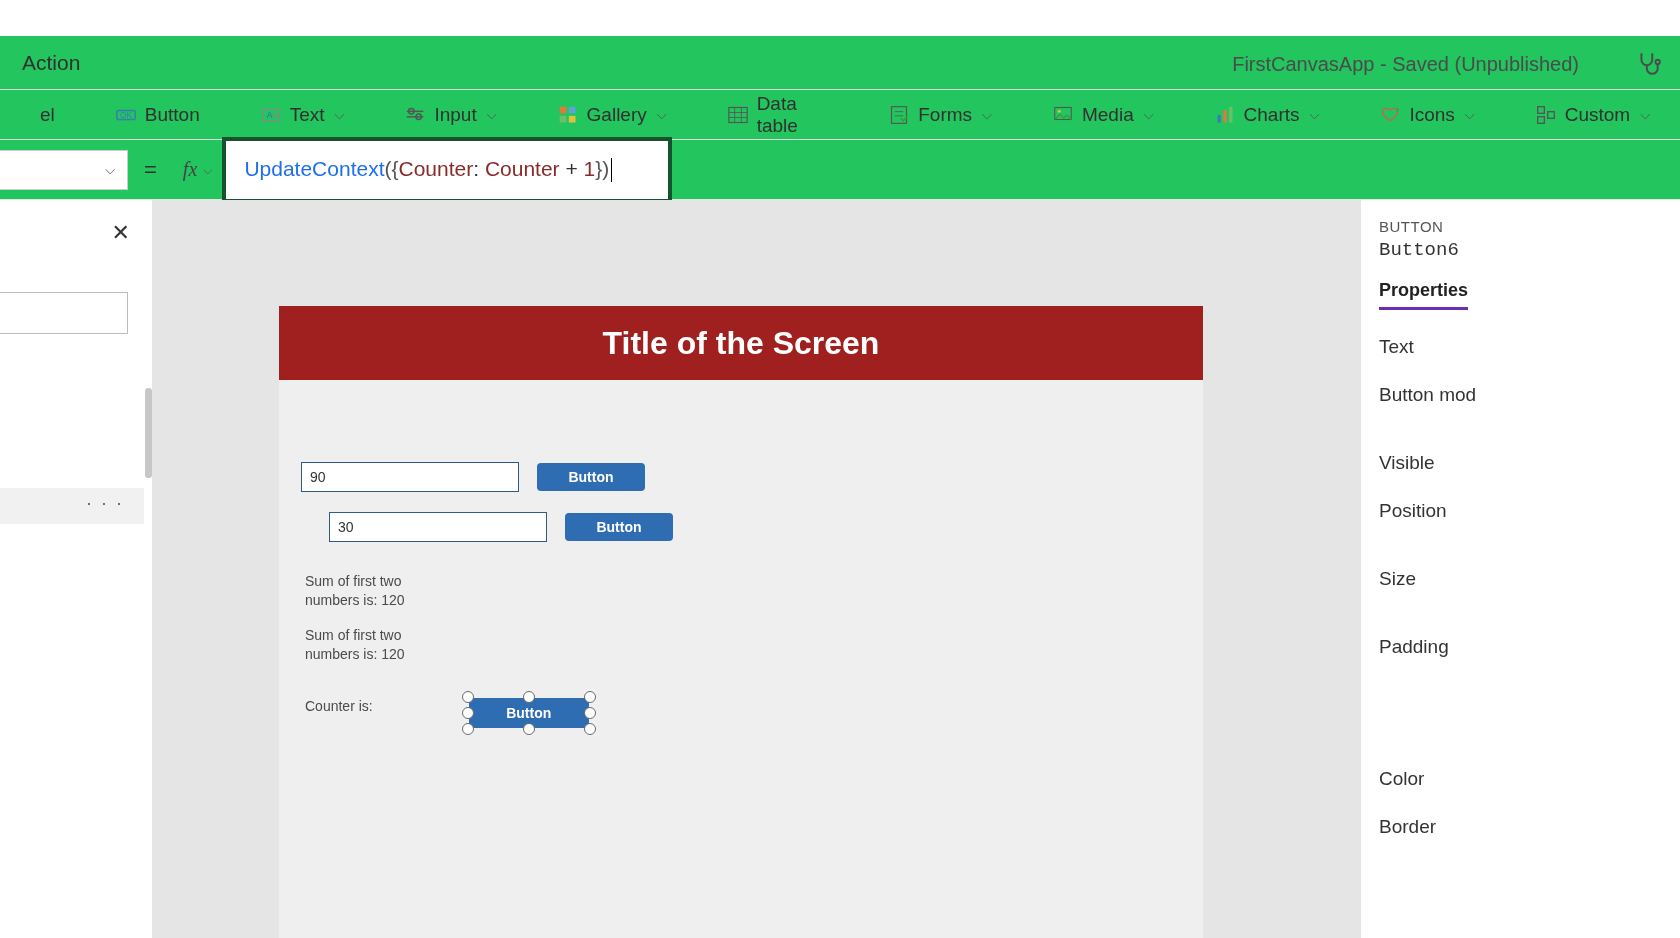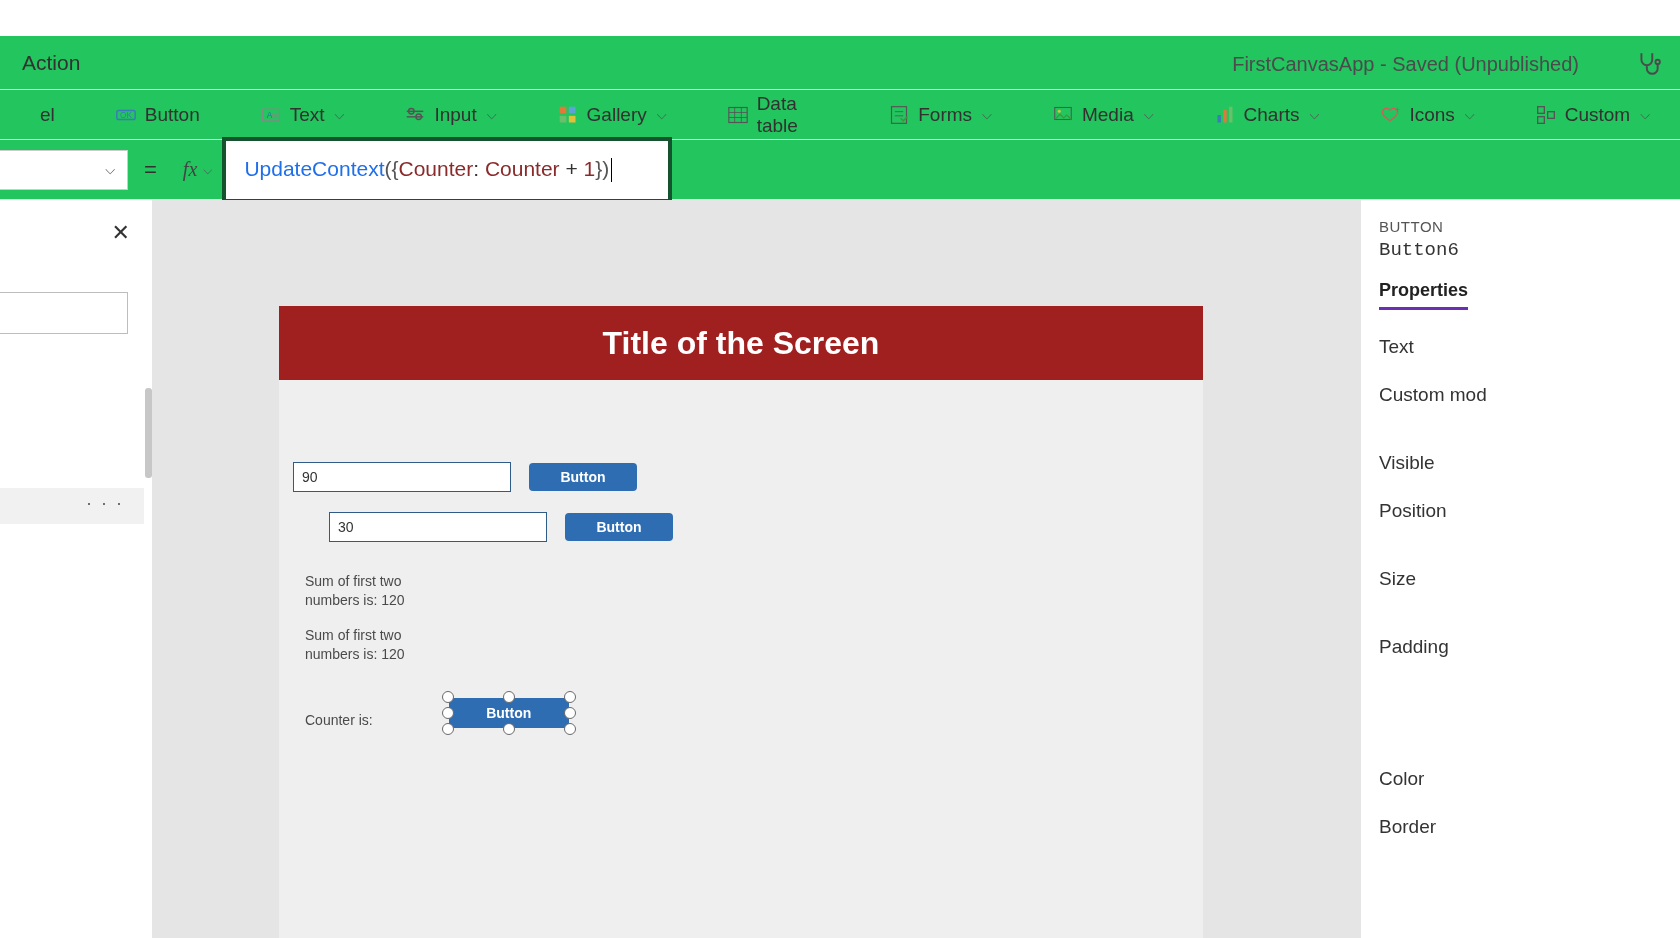--- a/index.html
+++ b/index.html
@@ -106,32 +106,32 @@
     display:flex; justify-content:flex-start;
   }
   .artboard {
     position:absolute; left:126px; top:106px; width:924px; height:640px; background:#efefef; box-shadow: none;
   }
   .titlebar {
     height:74px; background:#a01f1f; color:#fff; display:flex; align-items:center; justify-content:center;
     font-size:32px; font-weight:700;
   }
   .content { position:relative; padding:0; }
-  .row1 { position:absolute; top:82px; left:14px; display:flex; align-items:center; gap:18px;}
+  .row1 { position:absolute; top:82px; left:22px; display:flex; align-items:center; gap:18px;}
   .row2 { position:absolute; top:132px; left:22px; display:flex; align-items:center; gap:18px;padding-left:28px;}
   .tinput {
     width:218px; height:30px; border:1.5px solid #2f5b88; background:#fff; font-size:14px; padding:0 8px; color:#333;
   }
   .pbtn {
     width:108px; height:28px; background:#2f6db3; color:#fff; border:none; border-radius:4px; font-weight:600; font-size:14px;
   }
   .sumtext { position:absolute; left:26px; font-size:14px; color:#4a4a4a; line-height:1.35; width:120px;}
   .sumtext.a { top:192px;}
   .sumtext.b { top:246px;}
-  .counter-row { position:absolute; top:318px; left:26px; display:flex; align-items:flex-end; gap:76px;}
+  .counter-row { position:absolute; top:318px; left:26px; display:flex; align-items:flex-start; gap:96px;}
   .counter-label { font-size:14px; color:#4a4a4a;}
   
   
   .sel-wrap { position:relative; width:120px; height:30px; }
   .sel-btn { width:100%; height:100%; background:#2f6db3; color:#fff; border:none; border-radius:4px; font-weight:600; font-size:14px;}
   .handle { position:absolute; width:12px; height:12px; background:#fff; border:1.5px solid #6a6a6a; border-radius:50%; }
   .h-tl { top:-7px; left:-7px;} .h-tm { top:-7px; left:calc(50% - 6px);} .h-tr { top:-7px; right:-7px;}
   .h-ml { top:calc(50% - 6px); left:-7px;} .h-mr { top:calc(50% - 6px); right:-7px;}
   .h-bl { bottom:-7px; left:-7px;} .h-bm { bottom:-7px; left:calc(50% - 6px);} .h-br { bottom:-7px; right:-7px;}
   
@@ -362,21 +362,21 @@
         </div>
       </div>
     </div>
   </div>
 
   <div class="props">
     <div class="ctype">BUTTON</div>
     <div class="cname">Button6</div>
     <div class="tabs"><span class="tab">Properties</span></div>
     <div class="pitem">Text</div>
-    <div class="pitem">Custom mod</div>
+    <div class="pitem">Button mod</div>
     <div class="pitem gap">Visible</div>
     <div class="pitem">Position</div>
     <div class="pitem gap">Size</div>
     <div class="pitem gap">Padding</div>
     <div class="pitem" style="margin-top:110px;">Color</div>
     <div class="pitem">Border</div>
   </div>
 </div>
 
 </div>

